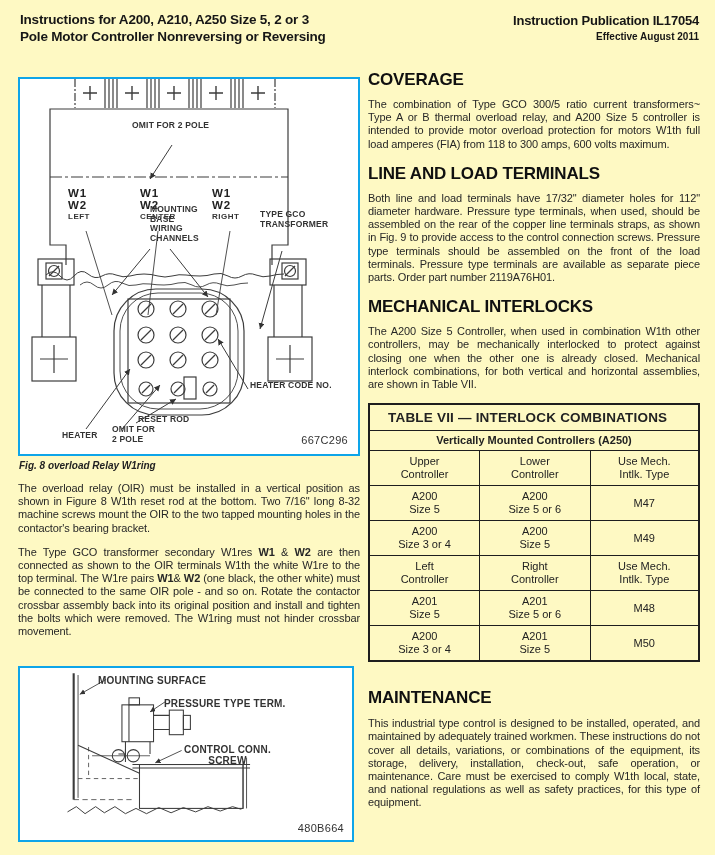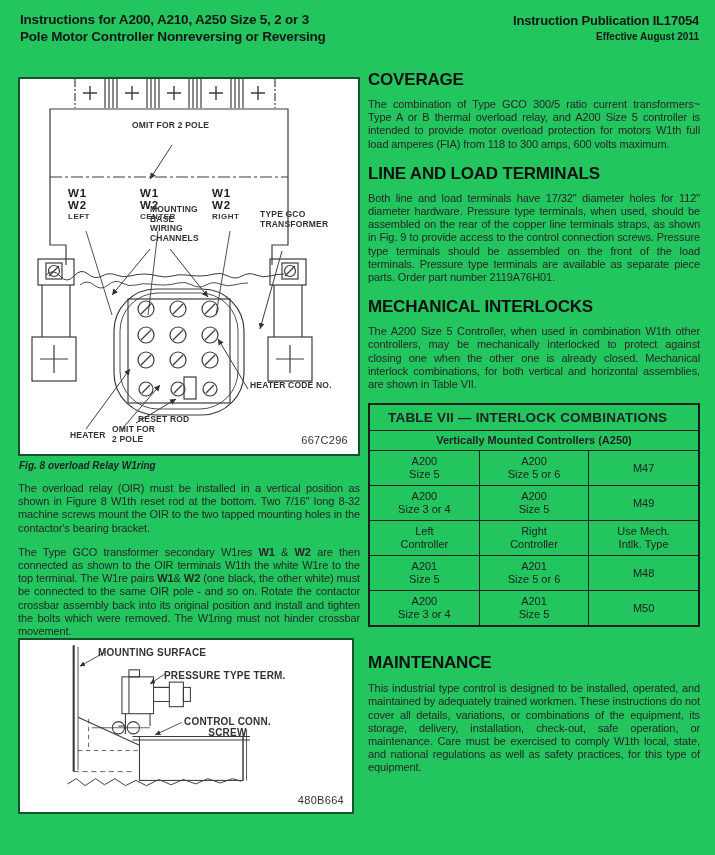--- a/index.html
+++ b/index.html
@@ -1,37 +1,37 @@
 <!DOCTYPE html>
 <html><head>
 <meta charset="utf-8">
 <style>
   * { box-sizing: border-box; }
   html,body { margin:0; padding:0; background:#ffffff; }
   .page {
-    position:relative; width:715px; height:855px; background:#22c55e;
+    position:relative; width:715px; height:855px; background:#fef9c3;
     font-family:"Liberation Sans", sans-serif; color:#1f1f1f; overflow:hidden;
   }
   
   .hdr-left { position:absolute; left:20px; top:11px; font-size:13.5px; font-weight:bold;
               line-height:17px; color:#161616; letter-spacing:-0.2px; }
   .hdr-right { position:absolute; right:16px; top:13px; text-align:right; color:#161616; }
   .pub { font-size:13px; font-weight:bold; letter-spacing:-0.2px;padding-left:15px; }
   .eff { font-size:10px; font-weight:bold; margin-top:3px; }
   
   .col-left  { position:absolute; left:18px;  top:77px; width:342px; }
   .col-right { position:absolute; left:368px; top:70px; width:332px; }
   
   .h2 { font-size:17px; font-weight:bold; color:#101010; margin:0; letter-spacing:-0.2px; }
   .body-p { font-size:11px; line-height:13.2px; text-align:justify; margin:0; color:#272727; letter-spacing:-0.1px; }
   .mt8 { margin-top:8px; } .mt9 { margin-top:9px; } .mt11 { margin-top:11px; } .mt13 { margin-top:13px; } .mt26 { margin-top:26px; }
   
-  .figure { position:relative; border:2px solid #14532d; background:#fff; }
+  .figure { position:relative; border:2px solid #0ea5e9; background:#fff; }
   .fig1 { width:342px; height:379px; }
-  .fig2 { width:336px; height:176px; margin-top:0; }
+  .fig2 { width:336px; height:176px; margin-top:28px; }
   .art { position:absolute; left:0; top:0; width:100%; height:100%; }
   .flabel { position:absolute; font-size:8.5px; font-weight:bold; letter-spacing:0.2px;
             color:#333; white-space:pre-line; line-height:9.5px; }
   .fcode { position:absolute; font-size:11px; color:#333; letter-spacing:0.3px; }
   .wgroup { position:absolute; }
   .wgroup .w  { display:block; font-size:11.5px; font-weight:bold; line-height:12px; color:#222; letter-spacing:1px; }
   .wgroup .pos{ display:block; font-size:8px; font-weight:bold; color:#333; margin-top:1px; letter-spacing:0.5px; }
   .fig-caption { font-size:10px; font-weight:bold; font-style:italic; color:#222; margin:4px 0 0 1px; }
   
   .t7 { width:100%; border-collapse:collapse; border:2px solid #1e1e1e; font-size:11px;
@@ -163,21 +163,21 @@
         <span class="pos">RIGHT</span>
       </div>
       <div class="flabel" style="left:130px; top:126px;">MOUNTING
 BASE
 WIRING
 CHANNELS</div>
       <div class="flabel" style="left:240px; top:131px;">TYPE GCO
 TRANSFORMER</div>
       <div class="flabel" style="left:230px; top:302px;">HEATER CODE NO.</div>
       <div class="flabel" style="left:118px; top:336px;">RESET ROD</div>
-      <div class="flabel" style="left:50px; top:352px;">HEATER</div>
+      <div class="flabel" style="left:42px; top:352px;">HEATER</div>
       <div class="flabel" style="left:92px; top:346px;">OMIT FOR
 2 POLE</div>
       <div class="fcode" style="right:10px; bottom:8px;">667C296</div>
     </div>
     <div class="fig-caption">Fig. 8 overload Relay W1ring</div>
 
     <p class="body-p mt11">The overload relay (OIR) must be installed in a vertical position as shown in Figure 8 W1th reset rod at the bottom. Two 7/16" long 8-32 machine screws mount the OIR to the two tapped mounting holes in the contactor's bearing bracket.</p>
 
     <p class="body-p mt11"><span>The Type GCO transformer secondary W1res </span><b>W1</b><span> &amp; </span><b>W2</b><span> are then connected as shown to the OIR terminals W1th the white W1re to the top terminal. The W1re pairs </span><b>W1</b><span>&amp; </span><b>W2</b><span> (one black, the other white) must be connected to the same OIR pole - and so on. Rotate the contactor crossbar assembly back into its original position and install and tighten the bolts which were removed. The W1ring must not hinder crossbar movement.</span></p>
 
@@ -248,20 +248,28 @@
     <table class="t7">
       <tbody>
         <tr>
             <td colspan="3" class="t-title">TABLE VII — INTERLOCK COMBINATIONS</td>
           </tr>
 
         <tr>
             <td colspan="3" class="t-sec">Vertically Mounted Controllers (A250)</td>
           </tr>
         <tr class="t-data">
+          <td class="c1">Upper
+Controller</td>
+          <td class="c2">Lower
+Controller</td>
+          <td class="c3">Use Mech.
+Intlk. Type</td>
+        </tr>
+        <tr class="t-data">
           <td>A200
 Size 5</td>
           <td>A200
 Size 5 or 6</td>
           <td>M47</td>
         </tr>
         <tr class="t-data">
           <td>A200
 Size 3 or 4</td>
           <td>A200

